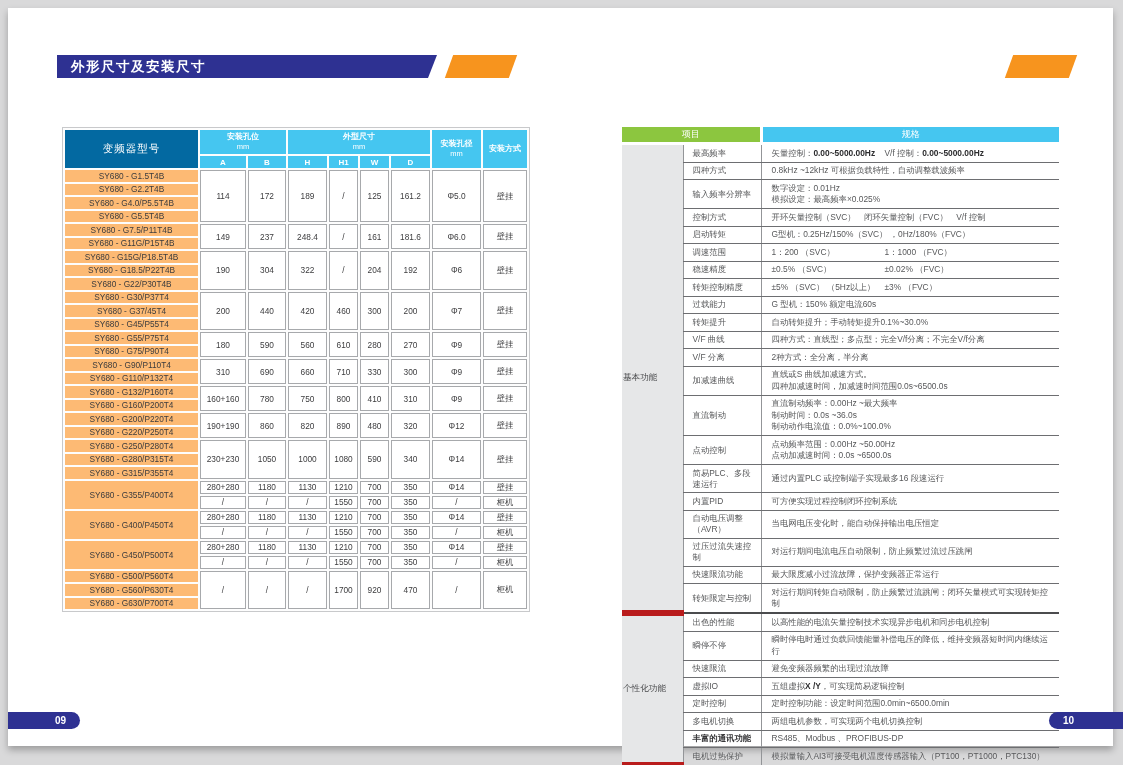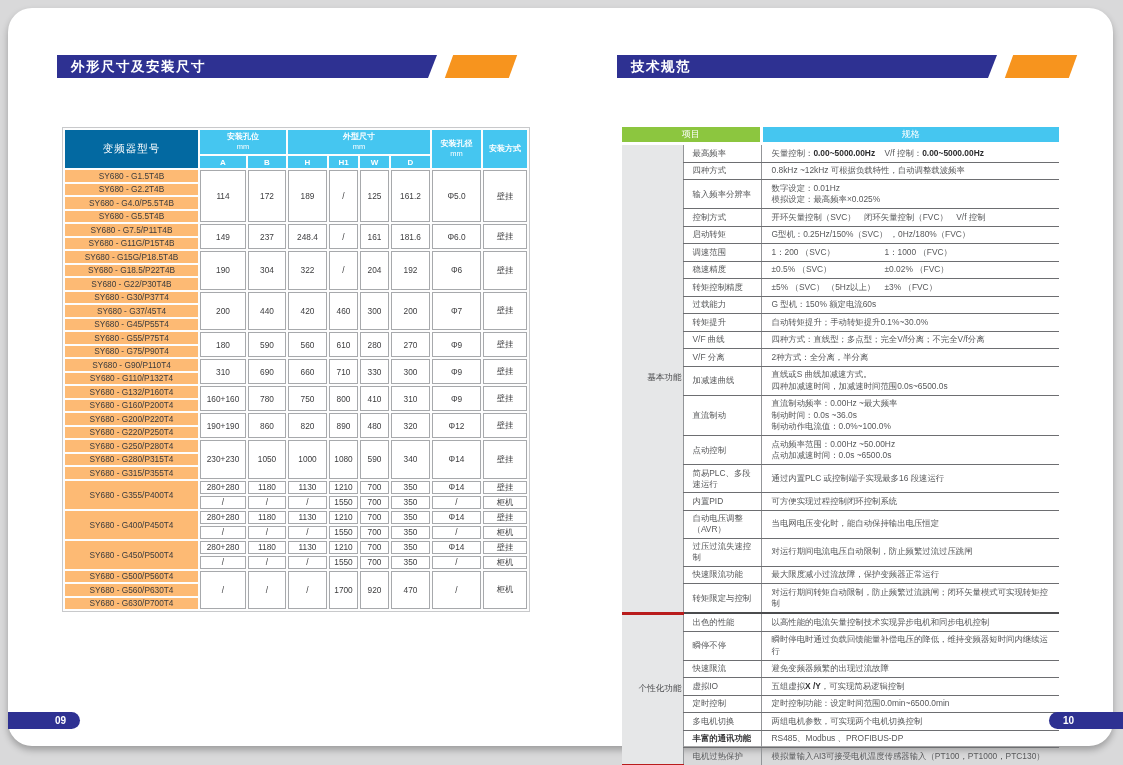--- a/index.html
+++ b/index.html
@@ -4,21 +4,21 @@
 <style>
   html,body { margin:0; padding:0; }
   body {
     width:1123px; height:765px; position:relative;
     background:#d9d9da;
     font-family:"Liberation Sans","DejaVu Sans",sans-serif;
     -webkit-font-smoothing:antialiased;
   }
   .page {
     position:absolute; left:8px; top:8px; width:1105px; height:738px;
-    background:#ffffff; box-shadow:0 4px 7px rgba(0,0,0,.28);border-radius:24px;
+    background:#ffffff; box-shadow:0 4px 7px rgba(0,0,0,.28);
   }
   
   .titlebar {
     position:absolute; top:47px; width:380px; height:23px;
     background:#2E3192; color:#fff; font-weight:bold; font-size:13.5px;
     line-height:23px; padding-left:14px; box-sizing:border-box; letter-spacing:1.5px;
     clip-path:polygon(0 0, 100% 0, calc(100% - 9px) 100%, 0 100%);
   }
   .left-title  { left:49px; }
   .right-title { left:609px; }
@@ -57,22 +57,22 @@
     position:absolute; left:614px; top:119px; width:437px;
     border-collapse:collapse; table-layout:fixed;
     font-size:8.4px; color:#57585a;
   }
   .spec-table th { height:15px; font-size:9px; font-weight:normal; color:#fff; padding:0; }
   .spec-table th.item-h { background:#8CC63F; border-right:3px solid #fff; border-bottom:3px solid #fff; }
   .spec-table th.spec-h { background:#45C6F0; border-bottom:3px solid #fff; }
   .spec-table tbody tr { height:16px; }
   .spec-table td { vertical-align:middle; }
   .spec-table td.cat {
-    background:#E6E7E8; text-align:right; color:#4a4b4d; font-size:8.6px;
-    border-bottom:3px solid #b91c1c;
+    background:#E6E7E8; text-align:left; color:#4a4b4d; font-size:8.6px;
+    border-bottom:6px solid #b91c1c;
   }
   .spec-table td.item {
     border-bottom:1px solid #6d6e71; border-left:1px solid #939598; border-right:1px solid #939598;
     padding:2.5px 3px 2.5px 9px; line-height:11px;
   }
   .spec-table td.item.bold { font-weight:bold; color:#353537; }
   .spec-table td.spec {
     border-bottom:1px solid #6d6e71; padding:2.5px 5px 2.5px 10px; line-height:11.5px;
   }
   .spec-table tr.sec-start td { border-top:2px solid #4b4c4e; }
@@ -348,23 +348,20 @@
         <tr>
           <td class="model">SY680 - G630/P700T4</td>
         </tr>
       </tbody>
     </table>
 
   <div class="pill pill-left">
     <span>09</span>
   </div>
 
-  <div class="titlebar right-title">
-    <span>技术规范</span>
-  </div>
   <div class="accent right-accent"></div>
 
   <table class="spec-table" id="specTable">
       <colgroup>
         <col style="width: 61px;">
         <col style="width: 78px;">
         <col style="width: 298px;">
       </colgroup>
       <thead>
         <tr>

